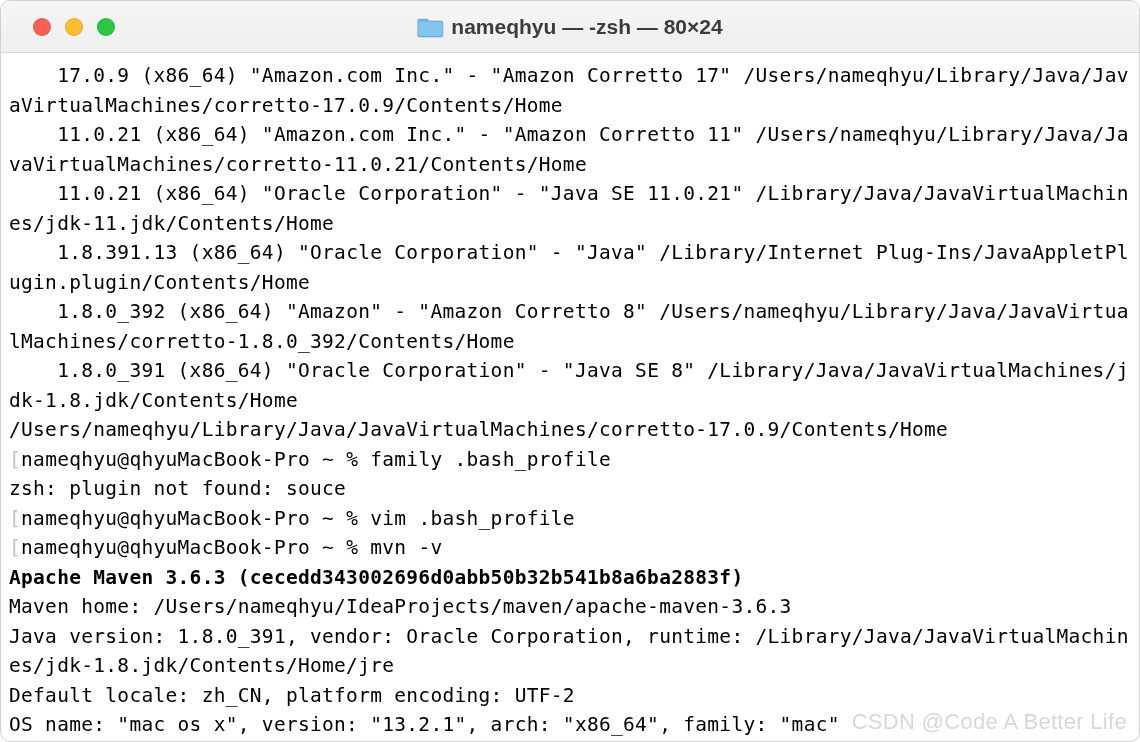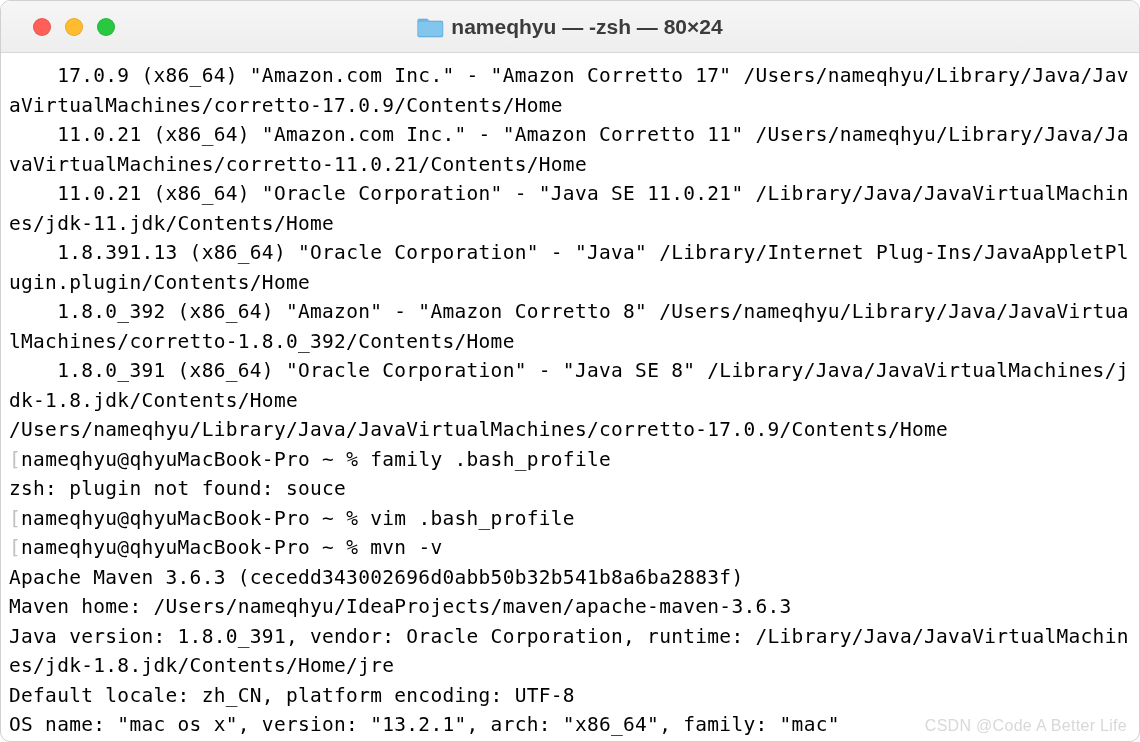--- a/index.html
+++ b/index.html
@@ -59,32 +59,32 @@
     .terminal-content {
       padding: 8px 8px;
       font-size: 19.5px;
       line-height: 29.5px;
       color: #000000;
       white-space: pre-wrap;
       word-break: break-all;
       letter-spacing: 0.3px;
     }
     .bold-line {
-      font-weight: 400;
+      font-weight: 700;
     }
     .prompt-bracket-left::before {
       content: "[";
       color: #c0c0c0;
     }
     .watermark {
       position: absolute;
       bottom: 6px;
       right: 12px;
       font-family: -apple-system, sans-serif;
-      font-size: 16px;
+      font-size: 22px;
       color: #d8d8d8;
       font-weight: 400;
       letter-spacing: 0.3px;
     }
   </style>
 </head>
 <body>
 
 <div class="titlebar">
   <div class="traffic-lights">
@@ -110,17 +110,17 @@
 <span>    1.8.0_392 (x86_64) "Amazon" - "Amazon Corretto 8" /Users/nameqhyu/Library/Java/JavaVirtualMachines/corretto-1.8.0_392/Contents/Home</span>
 <span>    1.8.0_391 (x86_64) "Oracle Corporation" - "Java SE 8" /Library/Java/JavaVirtualMachines/jdk-1.8.jdk/Contents/Home</span>
 <span>/Users/nameqhyu/Library/Java/JavaVirtualMachines/corretto-17.0.9/Contents/Home</span>
 <span class="prompt-bracket-left">nameqhyu@qhyuMacBook-Pro ~ % </span><span>family .bash_profile</span>
 <span>zsh: plugin not found: souce</span>
 <span class="prompt-bracket-left">nameqhyu@qhyuMacBook-Pro ~ % </span><span>vim .bash_profile</span>
 <span class="prompt-bracket-left">nameqhyu@qhyuMacBook-Pro ~ % </span><span>mvn -v</span>
 <span class="bold-line">Apache Maven 3.6.3 (cecedd343002696d0abb50b32b541b8a6ba2883f)</span>
 <span>Maven home: /Users/nameqhyu/IdeaProjects/maven/apache-maven-3.6.3</span>
 <span>Java version: 1.8.0_391, vendor: Oracle Corporation, runtime: /Library/Java/JavaVirtualMachines/jdk-1.8.jdk/Contents/Home/jre</span>
-<span>Default locale: zh_CN, platform encoding: UTF-8</span>
+<span>Default locale: zh_CN, platform encoding: UTF-2</span>
 <span>OS name: "mac os x", version: "13.2.1", arch: "x86_64", family: "mac"</span>
 </div>
 
 <div class="watermark">CSDN @Code A Better Life</div>
 
 </body></html>

